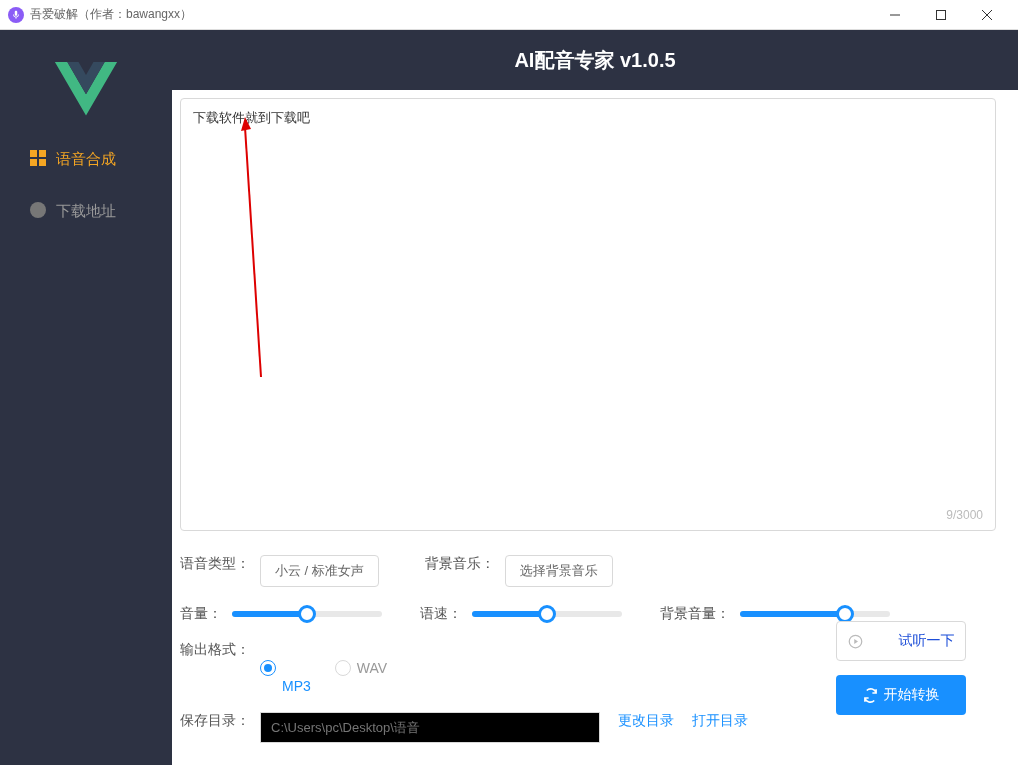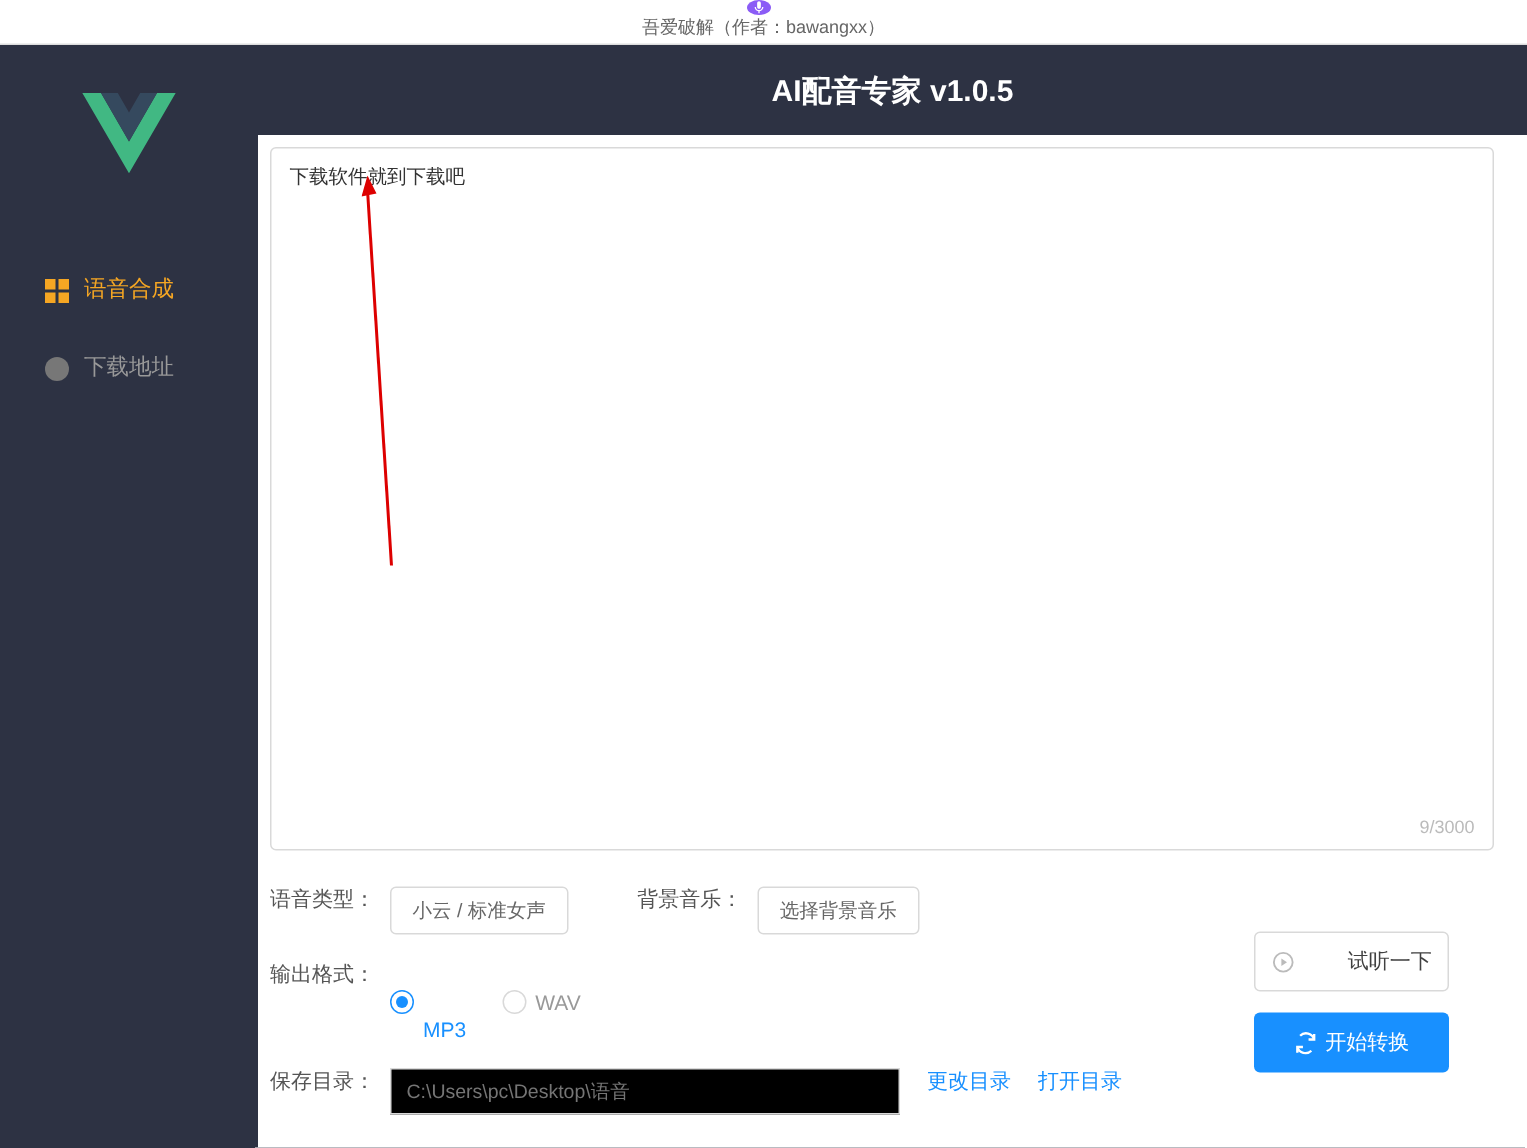--- a/index.html
+++ b/index.html
@@ -1,31 +1,31 @@
 <!DOCTYPE html>
 <html><head>
   <meta charset="utf-8">
   <style>
     * { margin: 0; padding: 0; box-sizing: border-box; font-family: "Microsoft YaHei", -apple-system, sans-serif; }
     body { width: 1018px; height: 765px; background: #fff; overflow: hidden; }
     
-    .titlebar { height: 30px; background: #fff; border-bottom: 1px solid #ddd; display: flex; align-items: center; padding: 0 8px; flex-direction: column; }
+    .titlebar { height: 30px; background: #fff; border-bottom: 1px solid #ddd; display: flex; align-items: center; padding: 0 8px; }
     .titlebar-icon { width: 16px; height: 16px; background: #8b5cf6; border-radius: 50%; display: flex; align-items: center; justify-content: center; margin-right: 6px; }
     .titlebar-icon svg { width: 10px; height: 10px; }
     .titlebar-text { font-size: 12px; color: #666; flex: 1; }
     .titlebar-controls { display: flex; }
     .titlebar-btn { width: 46px; height: 30px; display: flex; align-items: center; justify-content: center; cursor: default; }
     .titlebar-btn svg { width: 12px; height: 12px; }
     
     .app-body { display: flex; height: calc(100% - 30px); background: #2d3243; }
     
     .sidebar { width: 172px; background: #2d3243; padding-top: 12px; flex-shrink: 0; }
     .logo-wrap { display: flex; justify-content: center; padding: 20px 0 32px; }
     .logo-wrap svg { width: 64px; height: 56px; }
-    .nav-item { height: 52px; display: flex; align-items: flex-end; padding-left: 30px; color: #999; font-size: 15px; cursor: pointer; }
+    .nav-item { height: 52px; display: flex; align-items: flex-start; padding-left: 30px; color: #999; font-size: 15px; cursor: pointer; }
     .nav-item.active { color: #f5a623; }
     .nav-item.active .nav-icon { fill: #f5a623; }
     .nav-icon { width: 16px; height: 16px; margin-right: 10px; fill: #777; }
     
     .main { flex: 1; background: #2d3243; display: flex; flex-direction: column; }
     .header { height: 60px; display: flex; align-items: center; justify-content: center; color: #fff; font-size: 20px; font-weight: bold; }
     .content { flex: 1; background: #fff; padding: 8px 22px 22px 8px; display: flex; flex-direction: column; }
     
     .textarea-wrap { position: relative; flex: 1; border: 1px solid #d9d9d9; border-radius: 4px; padding: 10px 12px; }
     .textarea { width: 100%; height: 100%; border: none; outline: none; resize: none; font-size: 13px; color: #333; font-family: inherit; }
@@ -50,21 +50,21 @@
     .radio-dot { width: 8px; height: 8px; background: #1890ff; border-radius: 50%; display: none; }
     .radio-item.checked .radio-dot { display: block; }
     .radio-label { font-size: 14px; color: #999; }
     .radio-item.checked .radio-label { color: #1890ff; margin-top: 37px; }
     
     .dir-input { flex: 0 0 340px; border: 1px solid #d9d9d9; border-radius: 0; padding: 7px 10px; font-size: 13px; color: #bbb; background: #000000; }
     .link-btn { color: #1890ff; font-size: 14px; margin-left: 18px; cursor: pointer; }
     
     .action-btns { position: absolute; right: 30px; bottom: 28px; display: flex; flex-direction: column; gap: 14px; width: 130px; }
     .btn { height: 40px; border-radius: 4px; display: flex; align-items: center; justify-content: center; font-size: 14px; cursor: pointer; gap: 6px; }
-    .btn-preview { border: 1px solid #d9d9d9; color: #404040; background: #fff; gap: 36px; }
+    .btn-preview { border: 1px solid #d9d9d9; color: #1d4ed8; background: #fff; gap: 36px; }
     .btn-convert { background: #1890ff; color: #fff; }
     .btn svg { width: 15px; height: 15px; }
     
     .content-inner { position: relative; flex: 1; display: flex; flex-direction: column; }
   </style>
 </head>
 <body>
 
 <div class="titlebar">
   <div class="titlebar-icon">
@@ -133,20 +133,43 @@
 
         <div class="controls">
           <div class="control-row">
             <span class="control-label">语音类型：</span>
             <button class="select-btn">小云 / 标准女声</button>
             <span style="width:46px"></span>
             <span class="control-label">背景音乐：</span>
             <button class="select-btn">选择背景音乐</button>
           </div>
 
+          <div class="control-row">
+            <div class="slider-group">
+              <span class="control-label">音量：</span>
+              <div class="slider">
+                <div class="slider-fill" style="width:50%"></div>
+                <div class="slider-thumb" style="left:50%"></div>
+              </div>
+            </div>
+            <div class="slider-group">
+              <span class="control-label">语速：</span>
+              <div class="slider">
+                <div class="slider-fill" style="width:50%"></div>
+                <div class="slider-thumb" style="left:50%"></div>
+              </div>
+            </div>
+            <div class="slider-group" style="margin-right:0">
+              <span class="control-label">背景音量：</span>
+              <div class="slider">
+                <div class="slider-fill" style="width:70%"></div>
+                <div class="slider-thumb" style="left:70%"></div>
+              </div>
+            </div>
+          </div>
 
           <div class="control-row">
             <span class="control-label">输出格式：</span>
             <div class="radio-group">
               <div class="radio-item checked">
                 <div class="radio-circle">
                     <div class="radio-dot"></div>
                   </div>
                 <span class="radio-label">MP3</span>
               </div>

